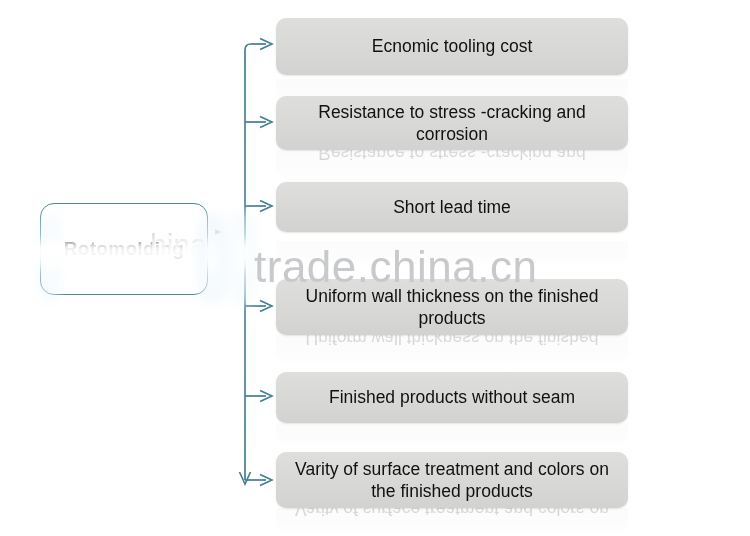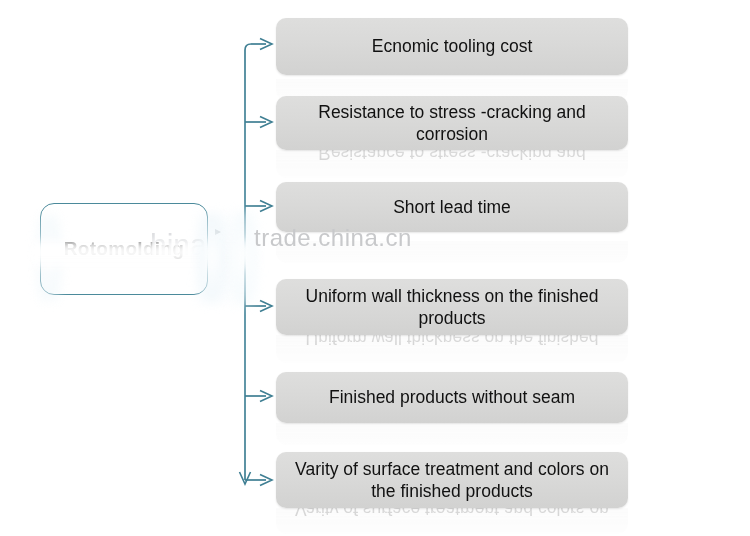--- a/index.html
+++ b/index.html
@@ -102,22 +102,22 @@
   .reflection .mirror span {
     font-size: 17.5px;
     color: #555;
     line-height: 1.28;
   }
 
   
   .wm-text {
     position: absolute;
     left: 254px;
-    top: 224px;
-    font-size: 24px;
+    top: 242px;
+    font-size: 44px;
     color: #c8c9cb;
     letter-spacing: 0.5px;
     white-space: nowrap;
     pointer-events: none;
   }
   .wm-smear {
     position: absolute;
     pointer-events: none;
   }
   #wm-band {

